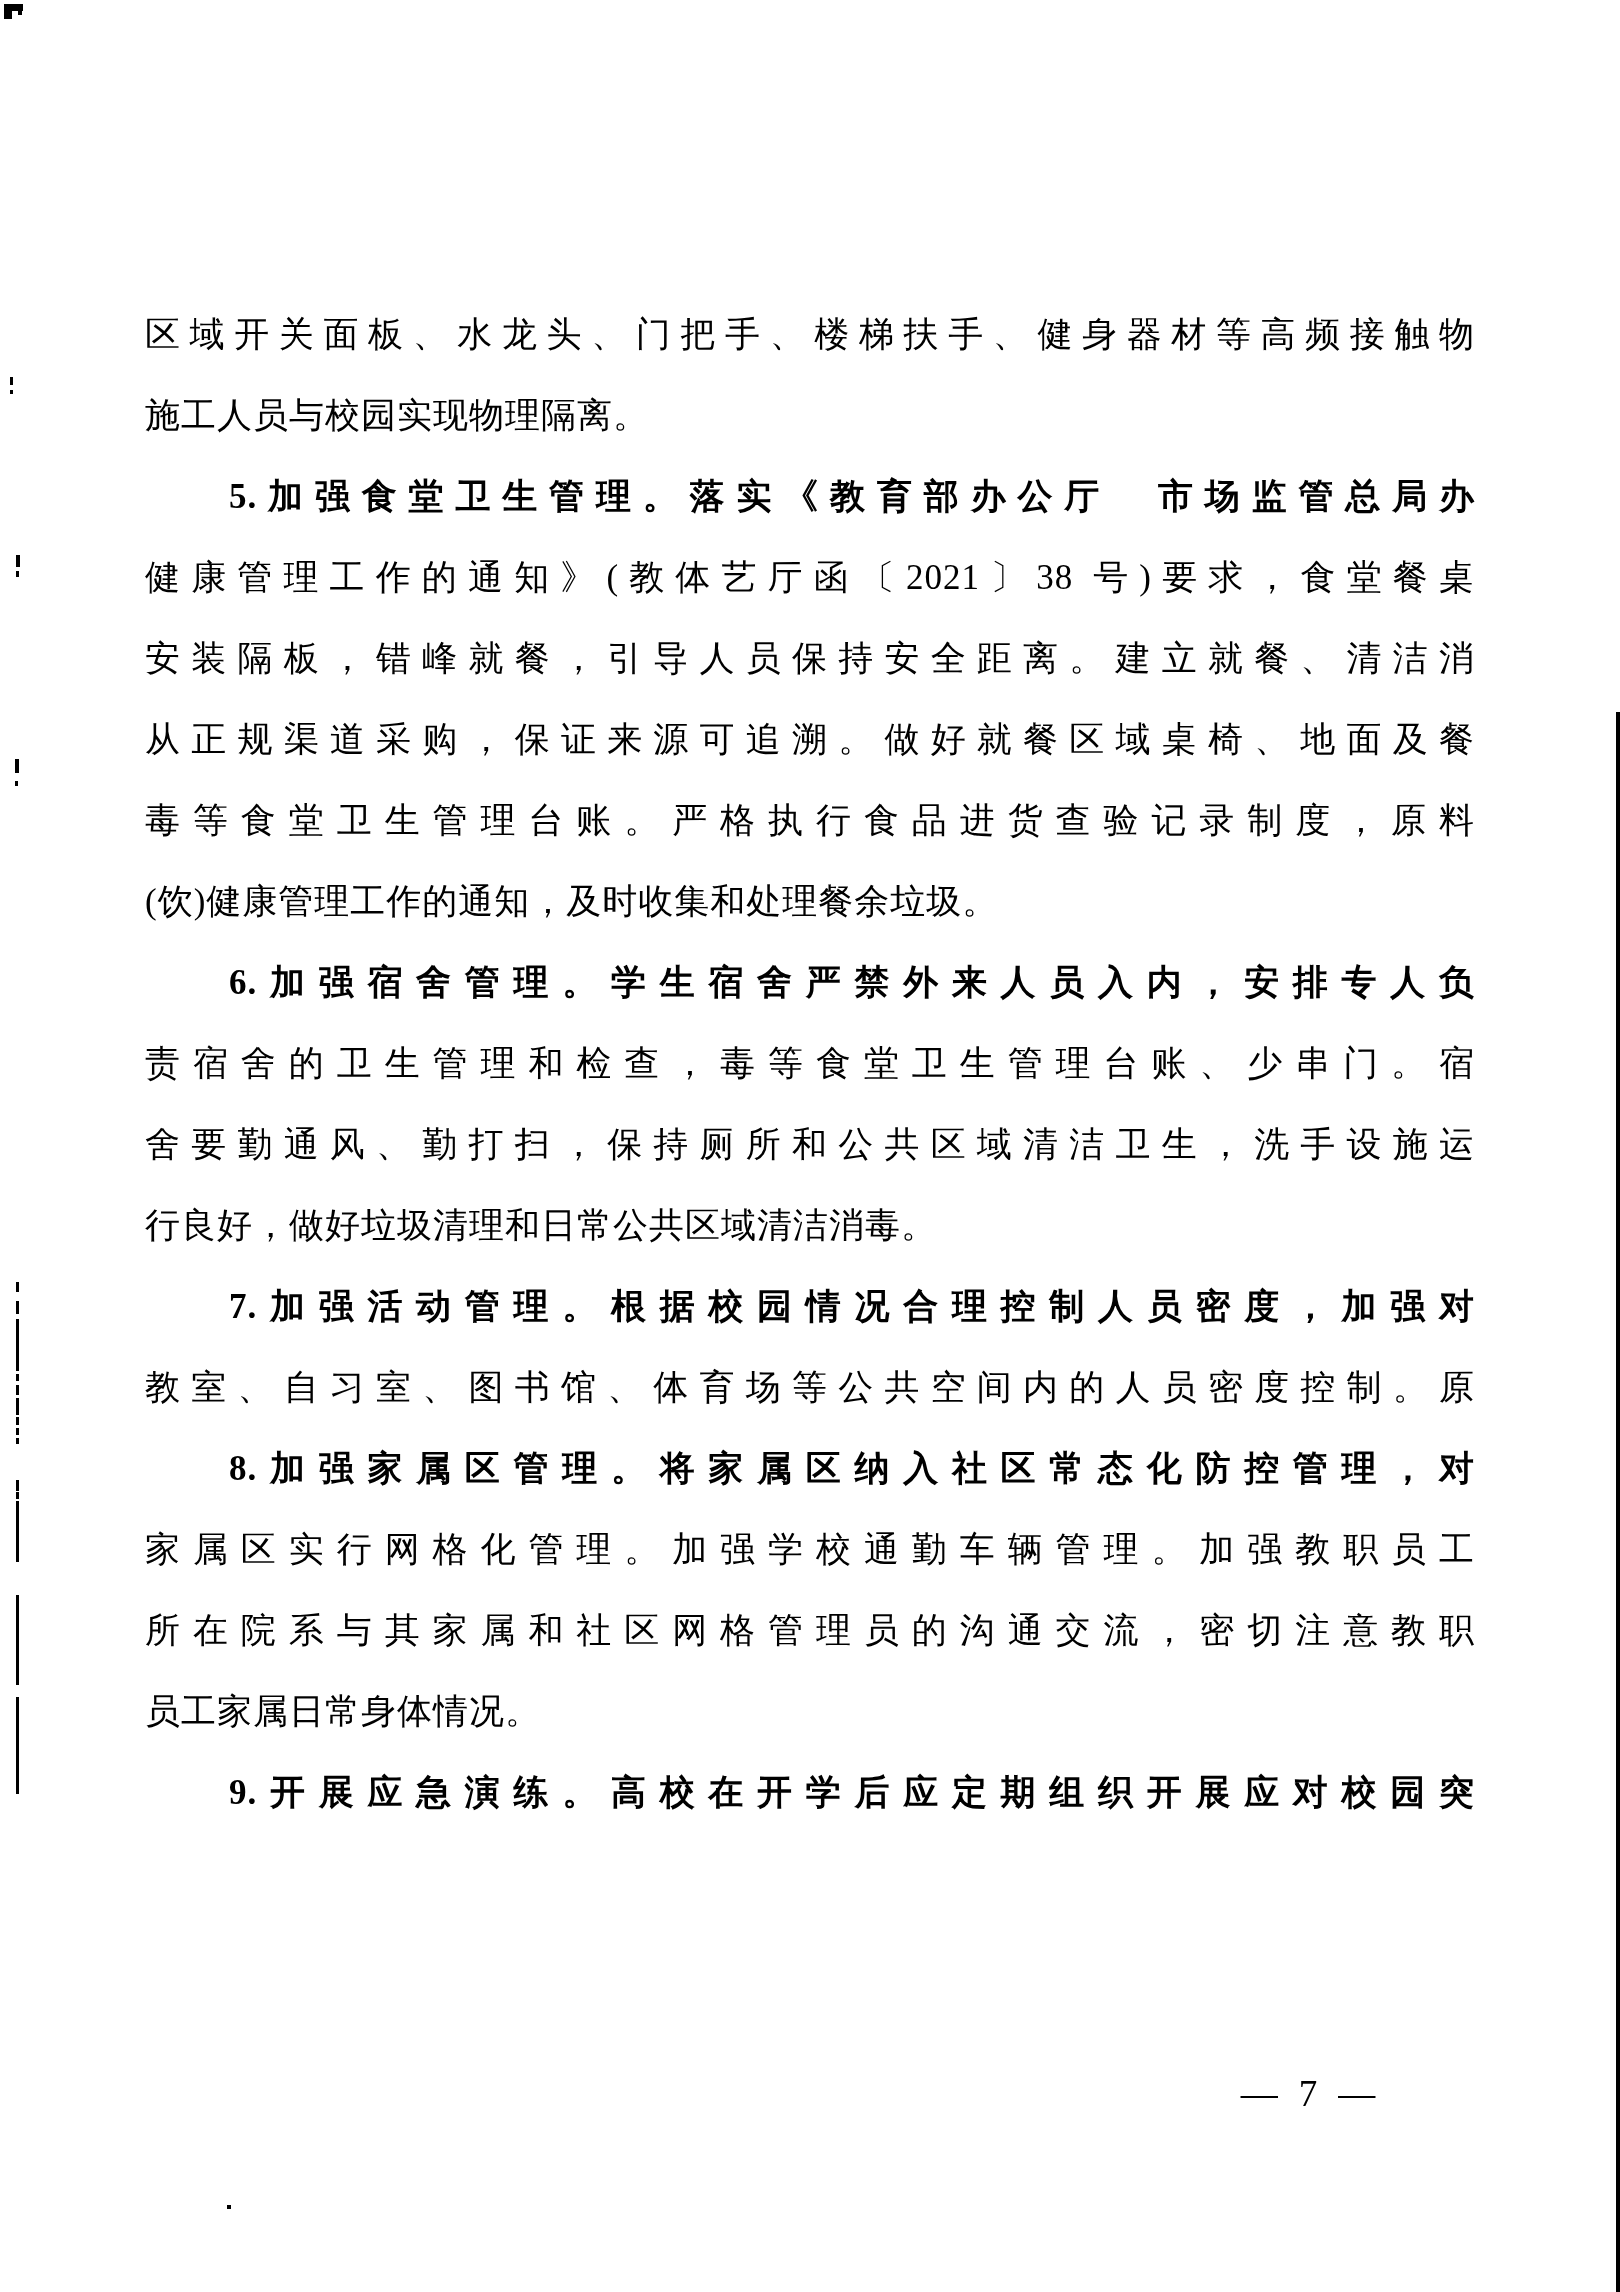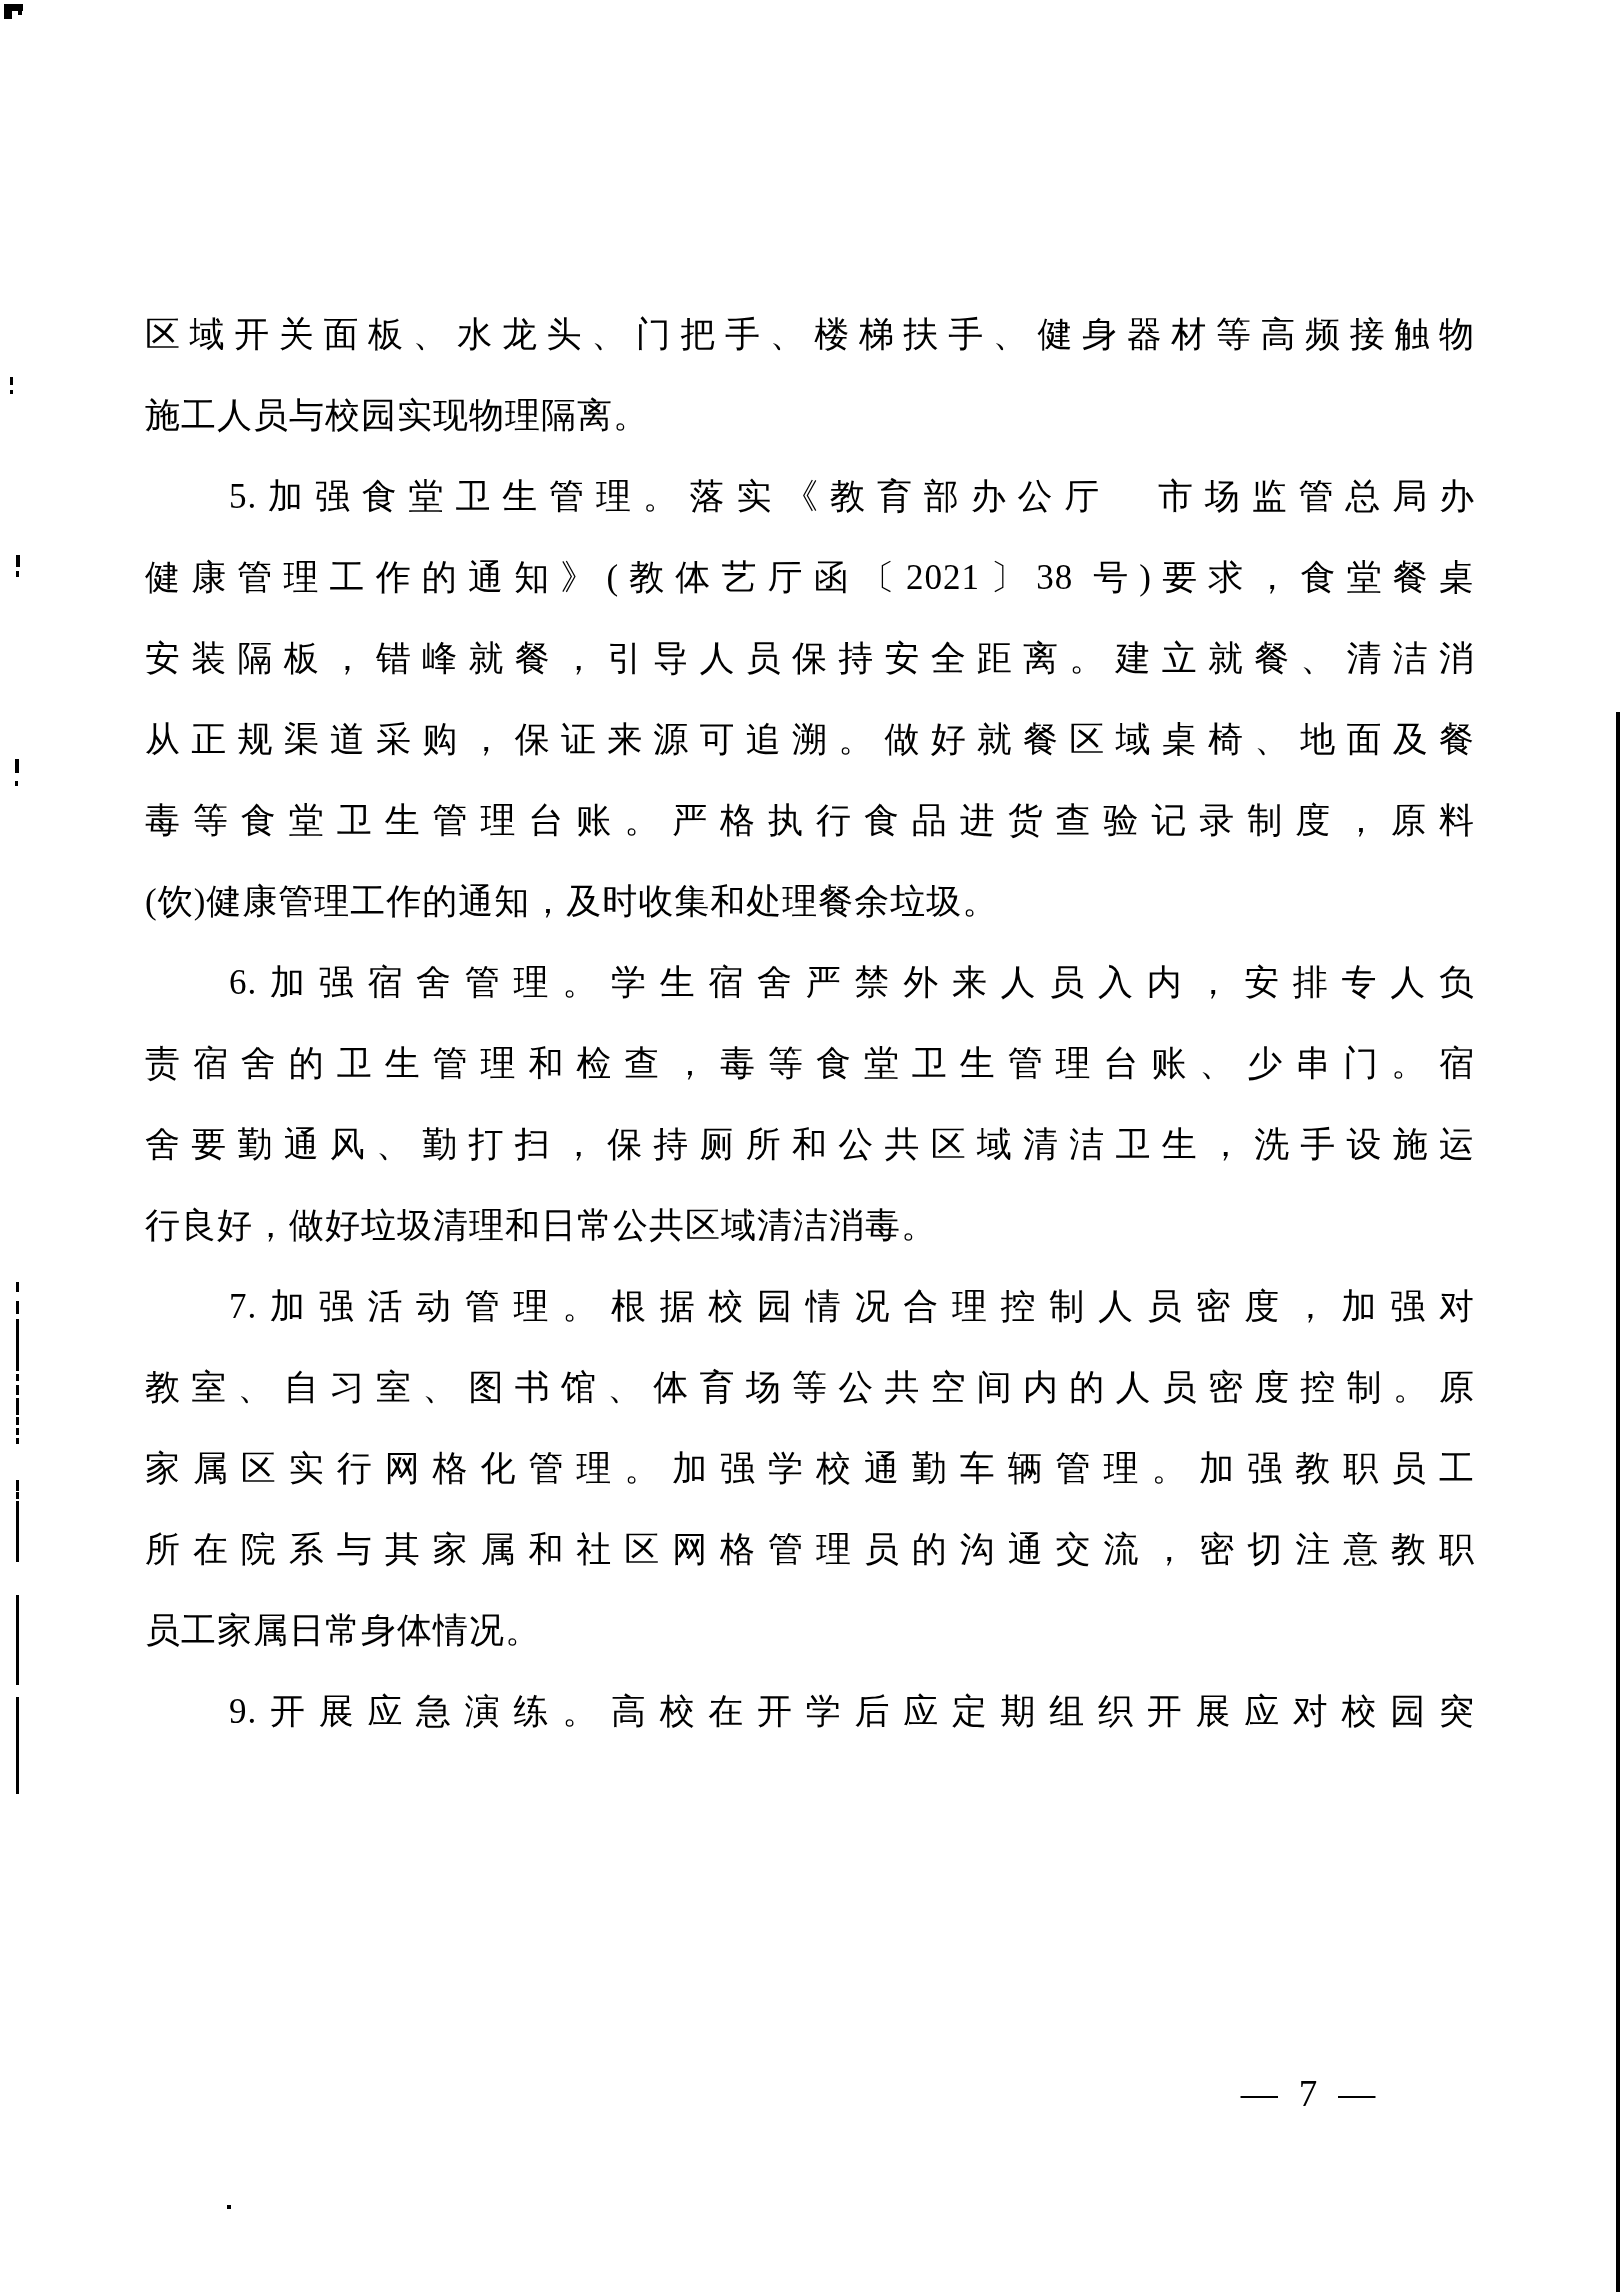--- a/index.html
+++ b/index.html
@@ -28,20 +28,21 @@
     line-height: 81px;
     font-size: 35px;
     letter-spacing: 1px;
     white-space: nowrap;
     text-align: justify;
     text-align-last: justify;
     color: #000000;
   }
   .line.indent {
     padding-left: 84px;
+    font-weight: bold;
   }
   .line.para-end {
     text-align: left;
     text-align-last: left;
   }
   
   .page-number {
     position: absolute;
     left: 1223px;
     top: 2070px;
@@ -112,20 +113,21 @@
       <div class="line">安装隔板，错峰就餐，引导人员保持安全距离。建立就餐、清洁消</div>
       <div class="line">从正规渠道采购，保证来源可追溯。做好就餐区域桌椅、地面及餐</div>
       <div class="line">毒等食堂卫生管理台账。严格执行食品进货查验记录制度，原料</div>
       <div class="line para-end">(饮)健康管理工作的通知，及时收集和处理餐余垃圾。</div>
       <div class="line indent">6.加强宿舍管理。学生宿舍严禁外来人员入内，安排专人负</div>
       <div class="line">责宿舍的卫生管理和检查，毒等食堂卫生管理台账、少串门。宿</div>
       <div class="line">舍要勤通风、勤打扫，保持厕所和公共区域清洁卫生，洗手设施运</div>
       <div class="line para-end">行良好，做好垃圾清理和日常公共区域清洁消毒。</div>
       <div class="line indent">7.加强活动管理。根据校园情况合理控制人员密度，加强对</div>
       <div class="line">教室、自习室、图书馆、体育场等公共空间内的人员密度控制。原</div>
+      <div class="line indent">8.加强家属区管理。将家属区纳入社区常态化防控管理，对</div>
       <div class="line">家属区实行网格化管理。加强学校通勤车辆管理。加强教职员工</div>
       <div class="line">所在院系与其家属和社区网格管理员的沟通交流，密切注意教职</div>
       <div class="line para-end">员工家属日常身体情况。</div>
       <div class="line indent">9.开展应急演练。高校在开学后应定期组织开展应对校园突</div>
     </div>
 
   <div class="page-number">— 7 —</div>
 
 </div>
 

